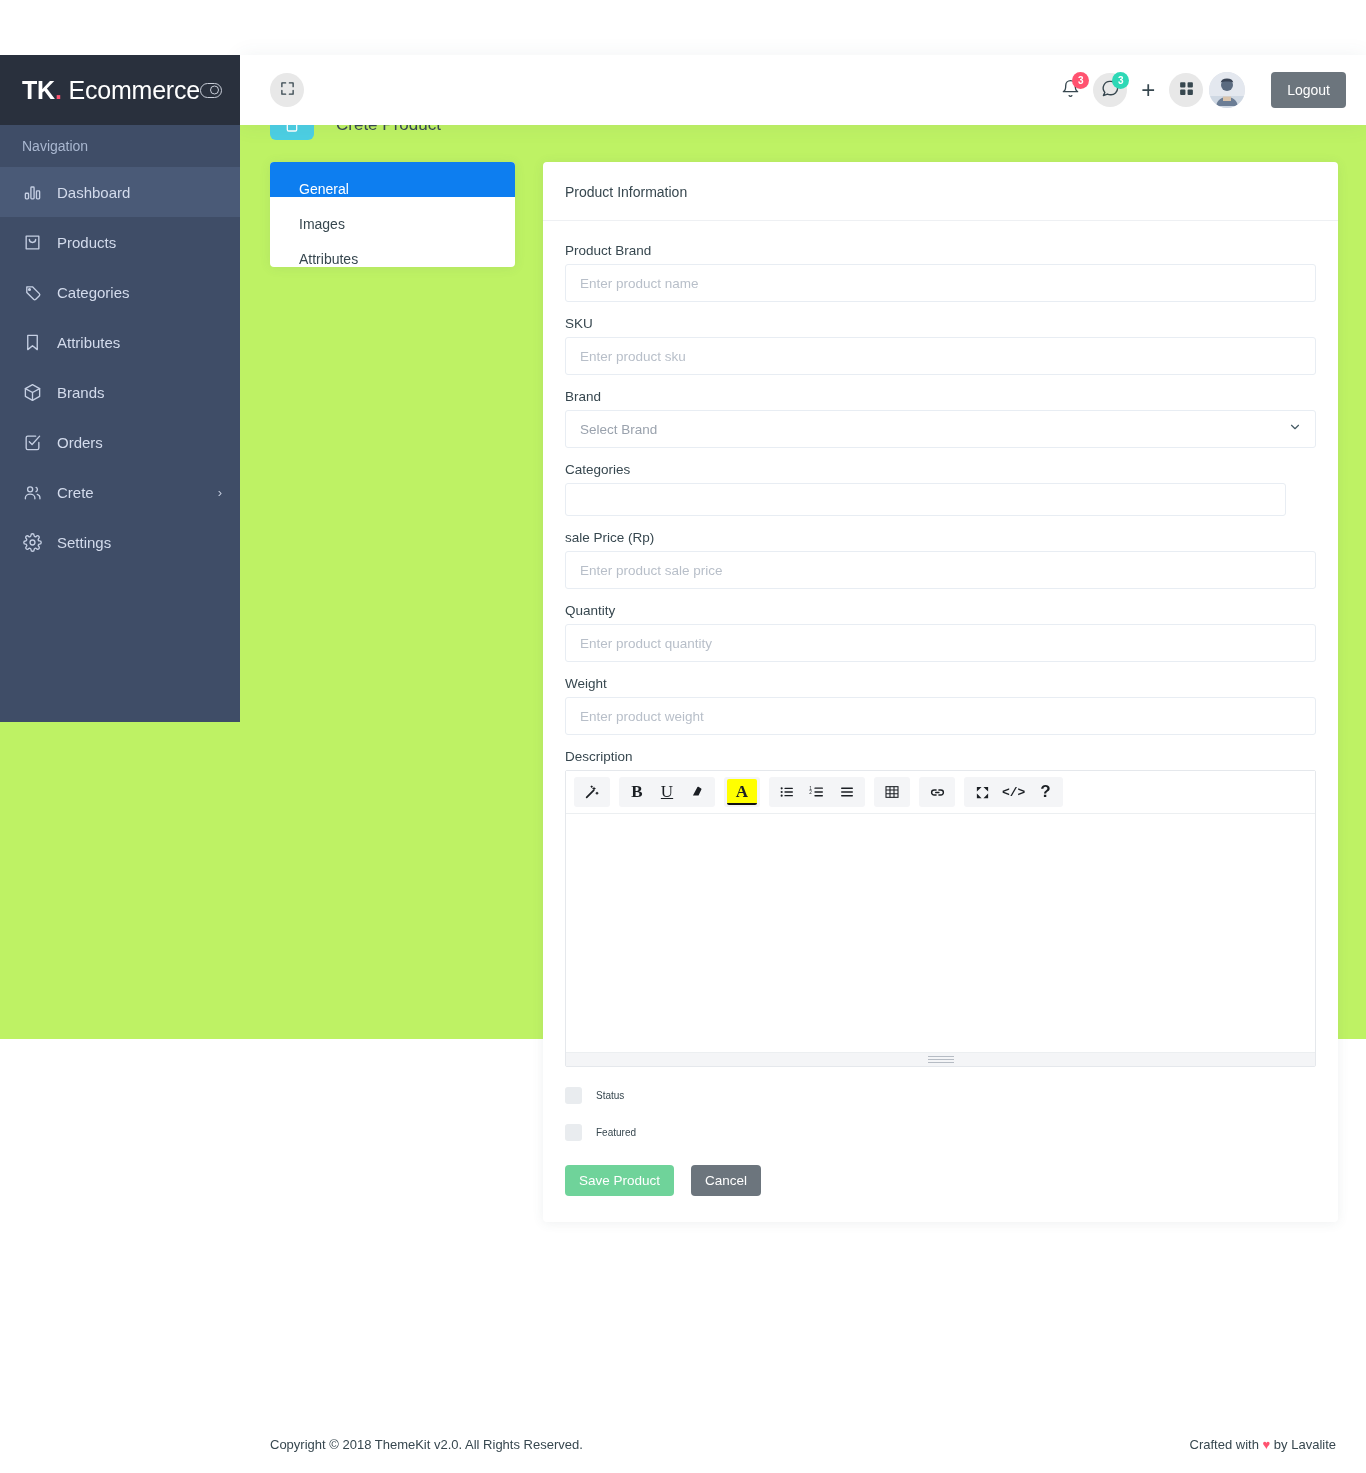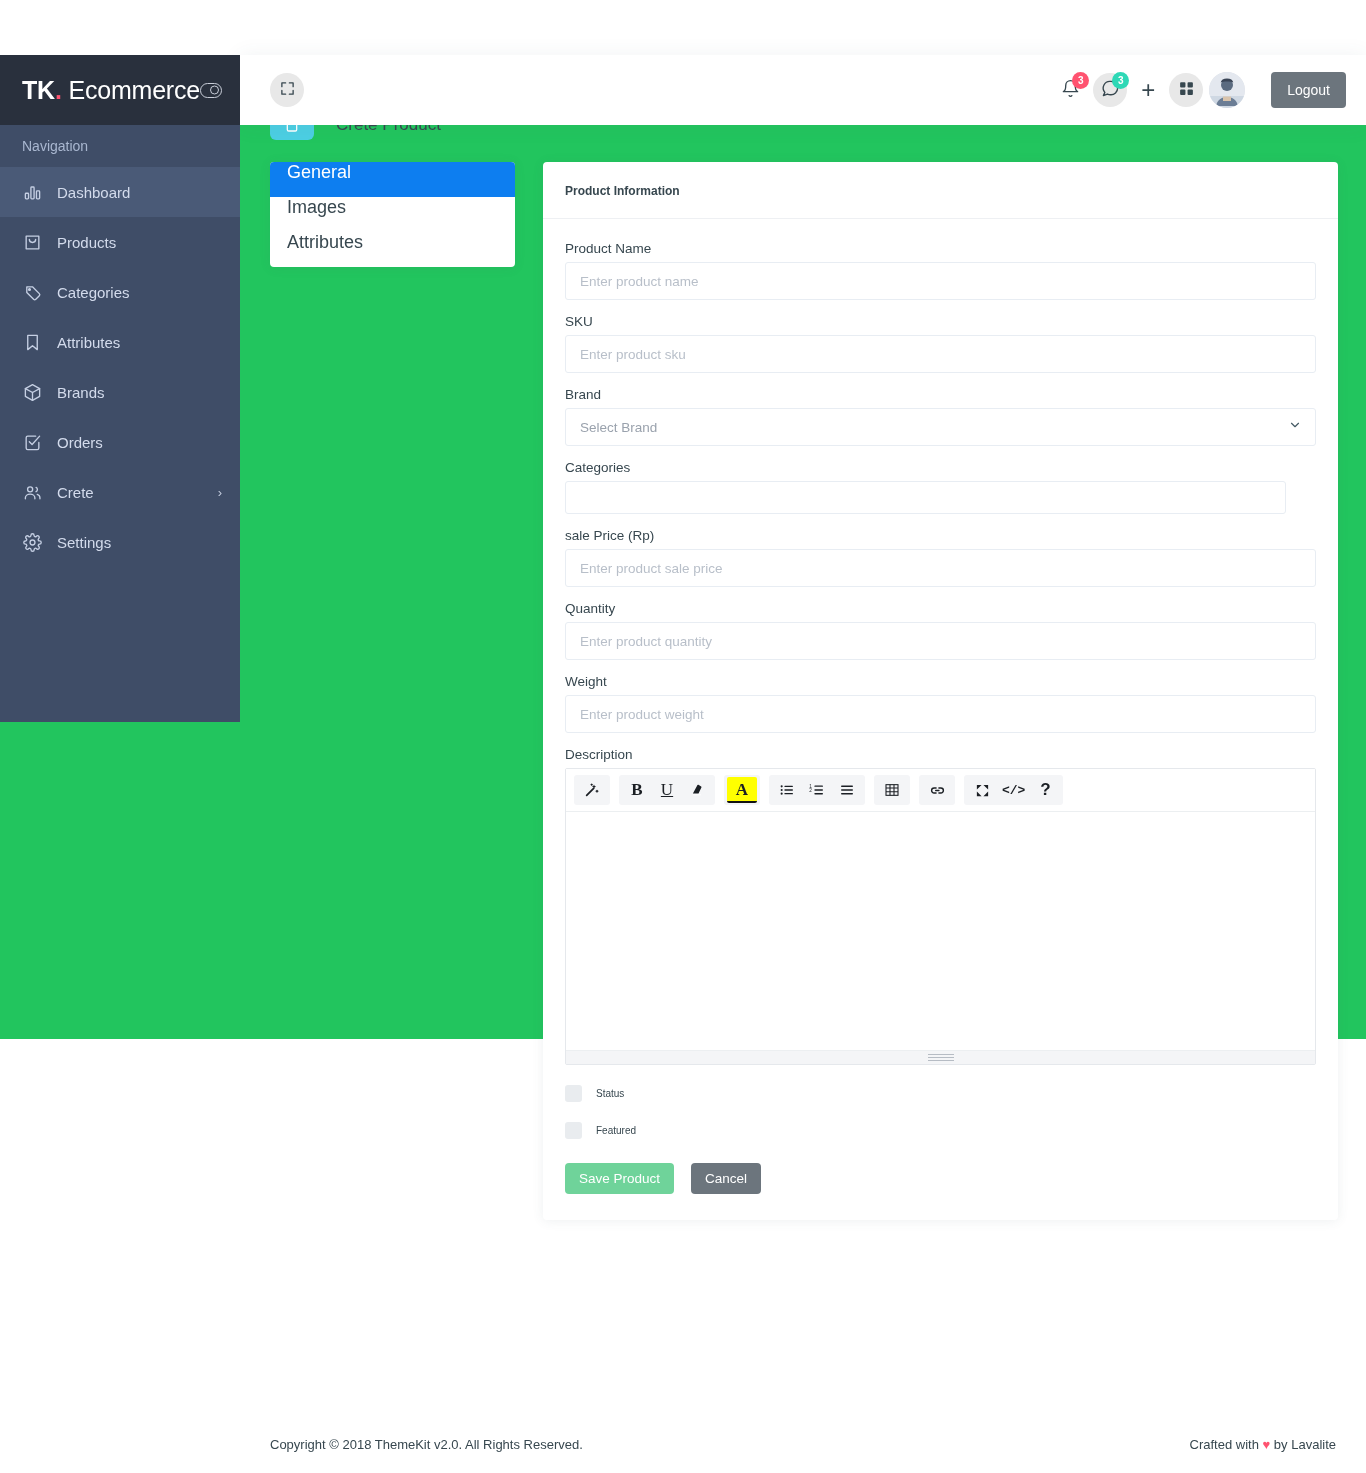--- a/index.html
+++ b/index.html
@@ -8,21 +8,21 @@
     height: 1473px;
     font-family: "Liberation Sans", sans-serif;
     background: #ffffff;
     overflow: hidden;
   }
 
   #app {
     position: relative;
     width: 1366px;
     height: 1039px;
-    background: #22c55e;
+    background: #bef264;
   }
 
   
   .top-white {
     position: absolute;
     left: 0; top: 0;
     width: 1366px; height: 55px;
     background: #ffffff;
   }
 
@@ -229,23 +229,23 @@
     left: 30px; top: 37px;
     width: 245px;
     background: #ffffff;
     border-radius: 4px;
     box-shadow: 0 1px 12px 0 rgba(69,90,100,0.09);
     overflow: hidden;
   }
   .tab-item {
     height: 35px;
     display: flex;
-    align-items: flex-start;
-    padding-left: 17px;
-    font-size: 18px;
+    align-items: flex-end;
+    padding-left: 29px;
+    font-size: 14px;
     color: #37474f;
     cursor: pointer;
   }
   .tab-item.active {
     background: #0d7ef0;
     color: #ffffff;
   }
 
   .form-card {
     position: absolute;
@@ -253,23 +253,23 @@
     width: 795px;
     background: #ffffff;
     border-radius: 4px;
     box-shadow: 0 1px 12px 0 rgba(69,90,100,0.09);
   }
   .form-card-head {
     padding: 22px 22px 20px 22px;
     border-bottom: 1px solid #eef0f3;
   }
   .form-card-title {
-    font-size: 12px;
+    font-size: 14px;
     color: #37474f;
-    font-weight: 700;
+    font-weight: 400;
   }
   .form-card-body { padding: 22px 22px 26px 22px; }
 
   .fgroup { margin-bottom: 14px; }
   .flabel {
     display: block;
     font-size: 13.5px;
     color: #37474f;
     margin-bottom: 6px;
   }
@@ -637,21 +637,21 @@
     </nav>
 
     <section class="form-card">
       <div class="form-card-head">
         <h2 class="form-card-title">Product Information</h2>
       </div>
 
       <div class="form-card-body">
 
         <div class="fgroup">
-          <label class="flabel">Product Name</label>
+          <label class="flabel">Product Brand</label>
           <input class="finput tall" type="text" placeholder="Enter product name" style="">
         </div>
 
         <div class="fgroup">
           <label class="flabel">SKU</label>
           <input class="finput tall" type="text" placeholder="Enter product sku" style="">
         </div>
 
         <div class="fgroup">
           <label class="flabel">Brand</label>

